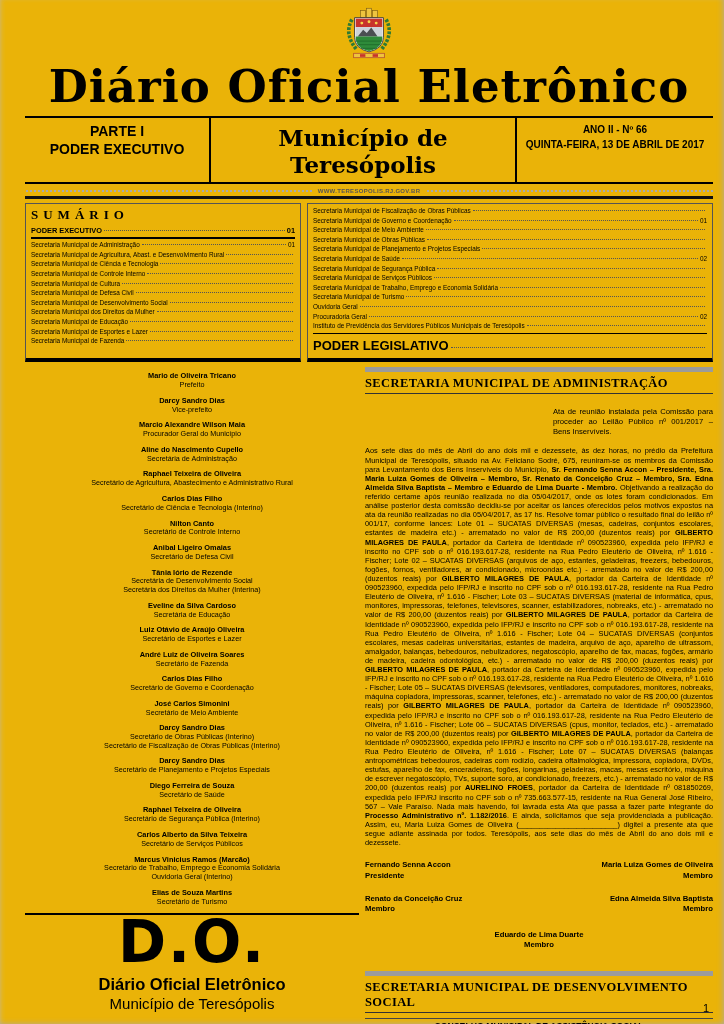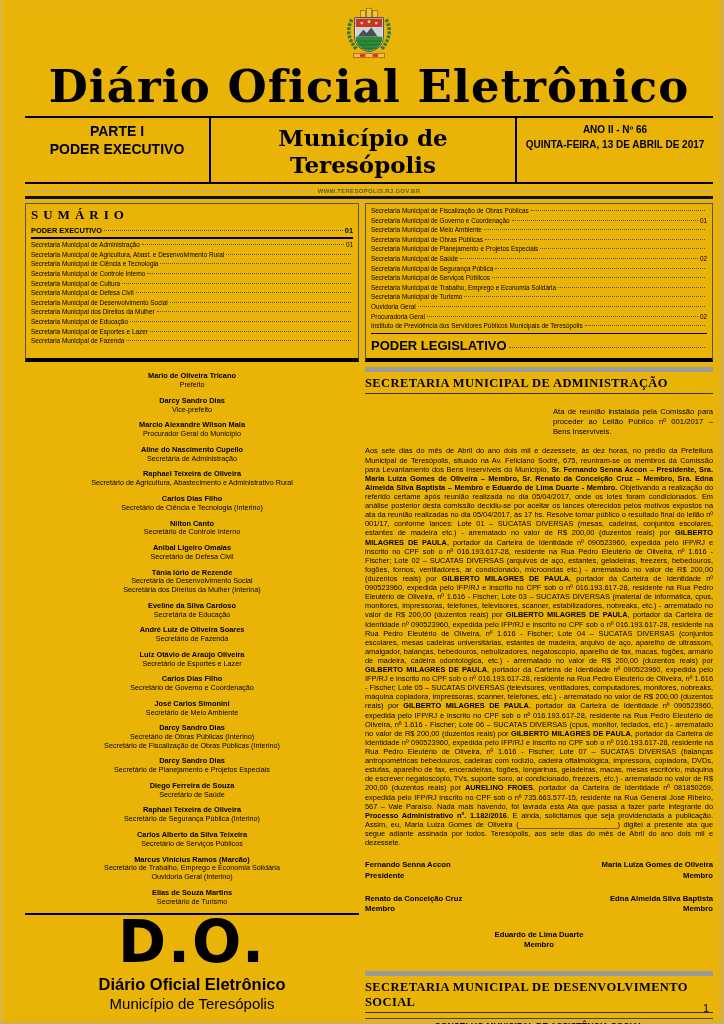--- a/index.html
+++ b/index.html
@@ -23,21 +23,21 @@
   .urlrow { display:flex; align-items:center; gap:6px; margin-top:3px; height:7px; }
   .chain { flex:1; height:4px;
            background-image:radial-gradient(circle,#aaa 0.8px,transparent 1.1px);
            background-size:4px 4px; }
   .url { font-size:6px; font-weight:bold; color:#555; letter-spacing:0.3px; }
   .rule-thick { border-top:3px solid #111; margin-top:2px; }
 
   
   .summary { display:flex; gap:6px; margin-top:4px; }
   .toc-box { border:1px solid #555; border-bottom:4px solid #000; padding:2px 5px 3px; box-sizing:border-box; }
-  .toc-left { width:334px; }
+  .toc-left { width:276px; }
   .toc-right { flex:1; }
   .toc-title { font-size:13px; font-weight:bold; letter-spacing:5px; margin:1px 0 2px;
                font-family:"Liberation Serif", serif; }
   .toc-row { display:flex; align-items:baseline; font-size:6.4px; line-height:1.5; }
   .toc-exec { font-weight:bold; font-size:7.4px; border-bottom:2px solid #000; margin-bottom:1px; padding-bottom:1px; }
   .toc-leg { font-weight:bold; font-size:13px; border-top:1.5px solid #000; margin-top:2px; padding-top:2px; }
   .leader { flex:1; border-bottom:1px dotted #555; margin:0 2px; transform:translateY(-2px); }
 
   
   .cols { display:flex; margin-top:5px; }
@@ -342,27 +342,27 @@
               <div class="official-roles">Secretária de Desenvolvimento Social
 Secretária dos Direitos da Mulher (Interina)</div>
             </div>
 
             <div class="official">
               <div class="official-name">Eveline da Silva Cardoso</div>
               <div class="official-roles">Secretária de Educação</div>
             </div>
 
             <div class="official">
+              <div class="official-name">Luiz Otávio de Araújo Oliveira</div>
+              <div class="official-roles">Secretário de Esportes e Lazer</div>
+            </div>
+
+            <div class="official">
               <div class="official-name">André Luiz de Oliveira Soares</div>
               <div class="official-roles">Secretário de Fazenda</div>
-            </div>
-
-            <div class="official">
-              <div class="official-name">Luiz Otávio de Araújo Oliveira</div>
-              <div class="official-roles">Secretário de Esportes e Lazer</div>
             </div>
 
             <div class="official">
               <div class="official-name">Carlos Dias Filho</div>
               <div class="official-roles">Secretário de Governo e Coordenação</div>
             </div>
 
             <div class="official">
               <div class="official-name">José Carlos Simonini</div>
               <div class="official-roles">Secretário de Meio Ambiente</div>

